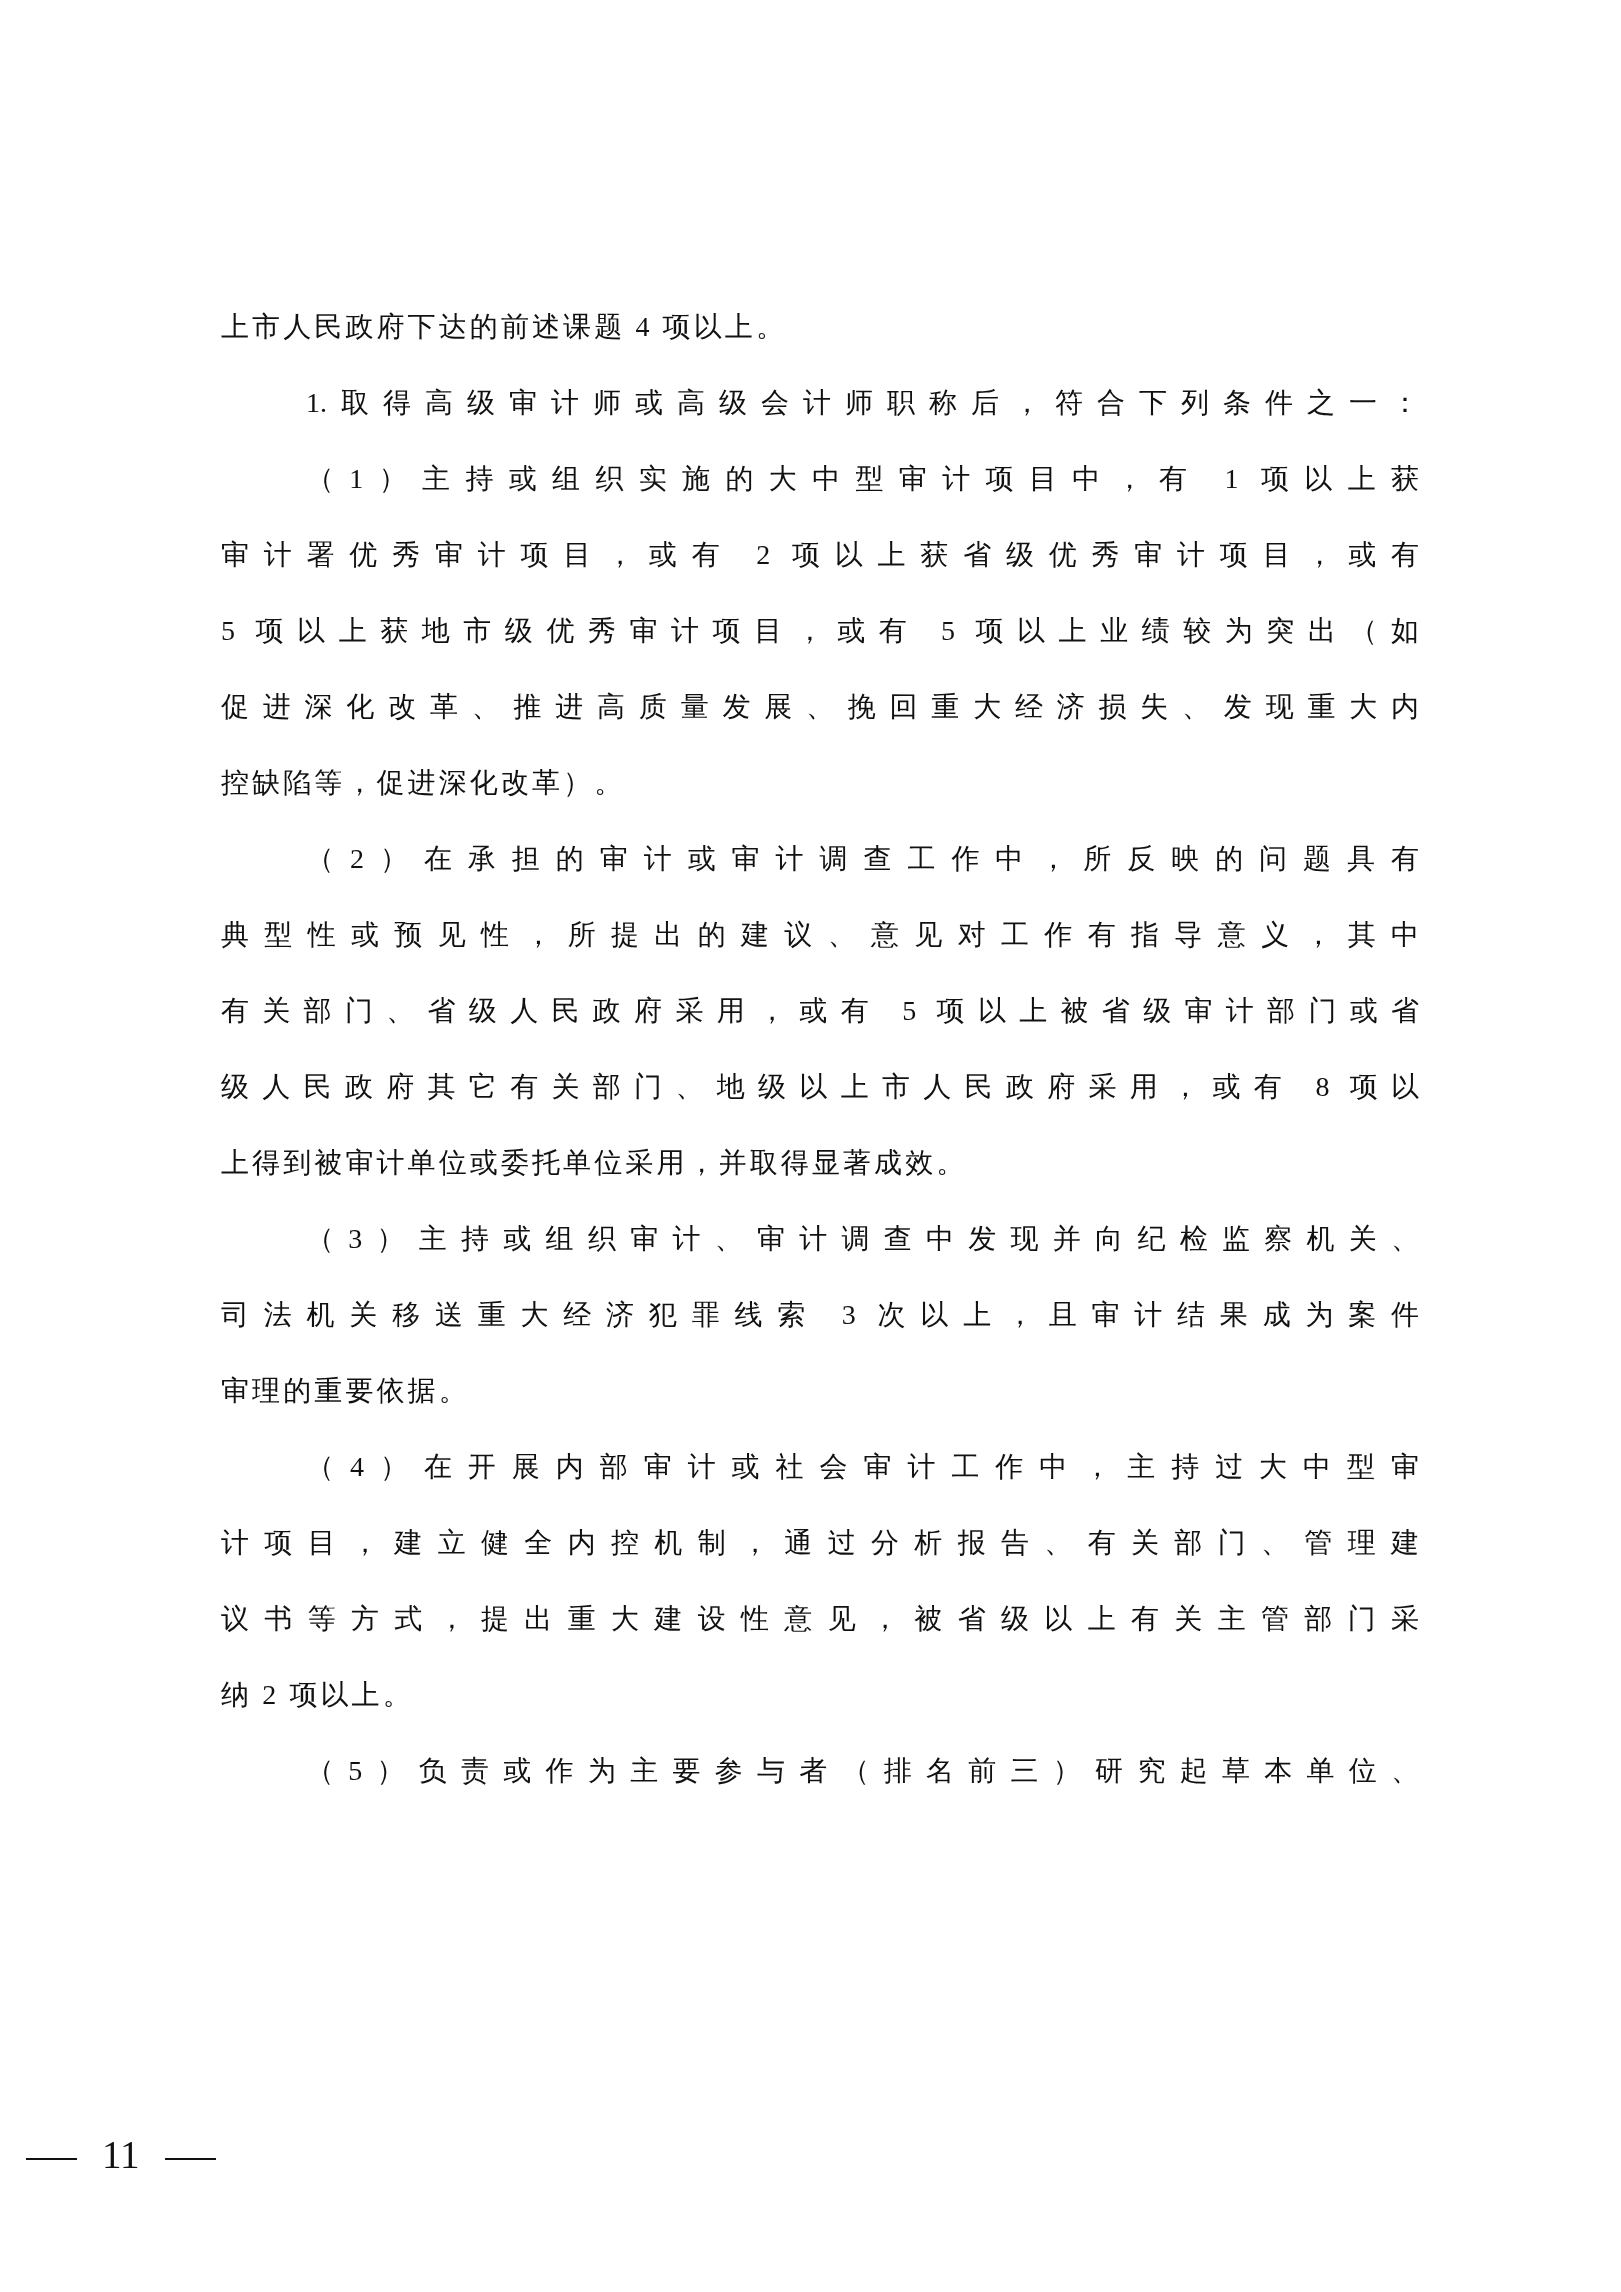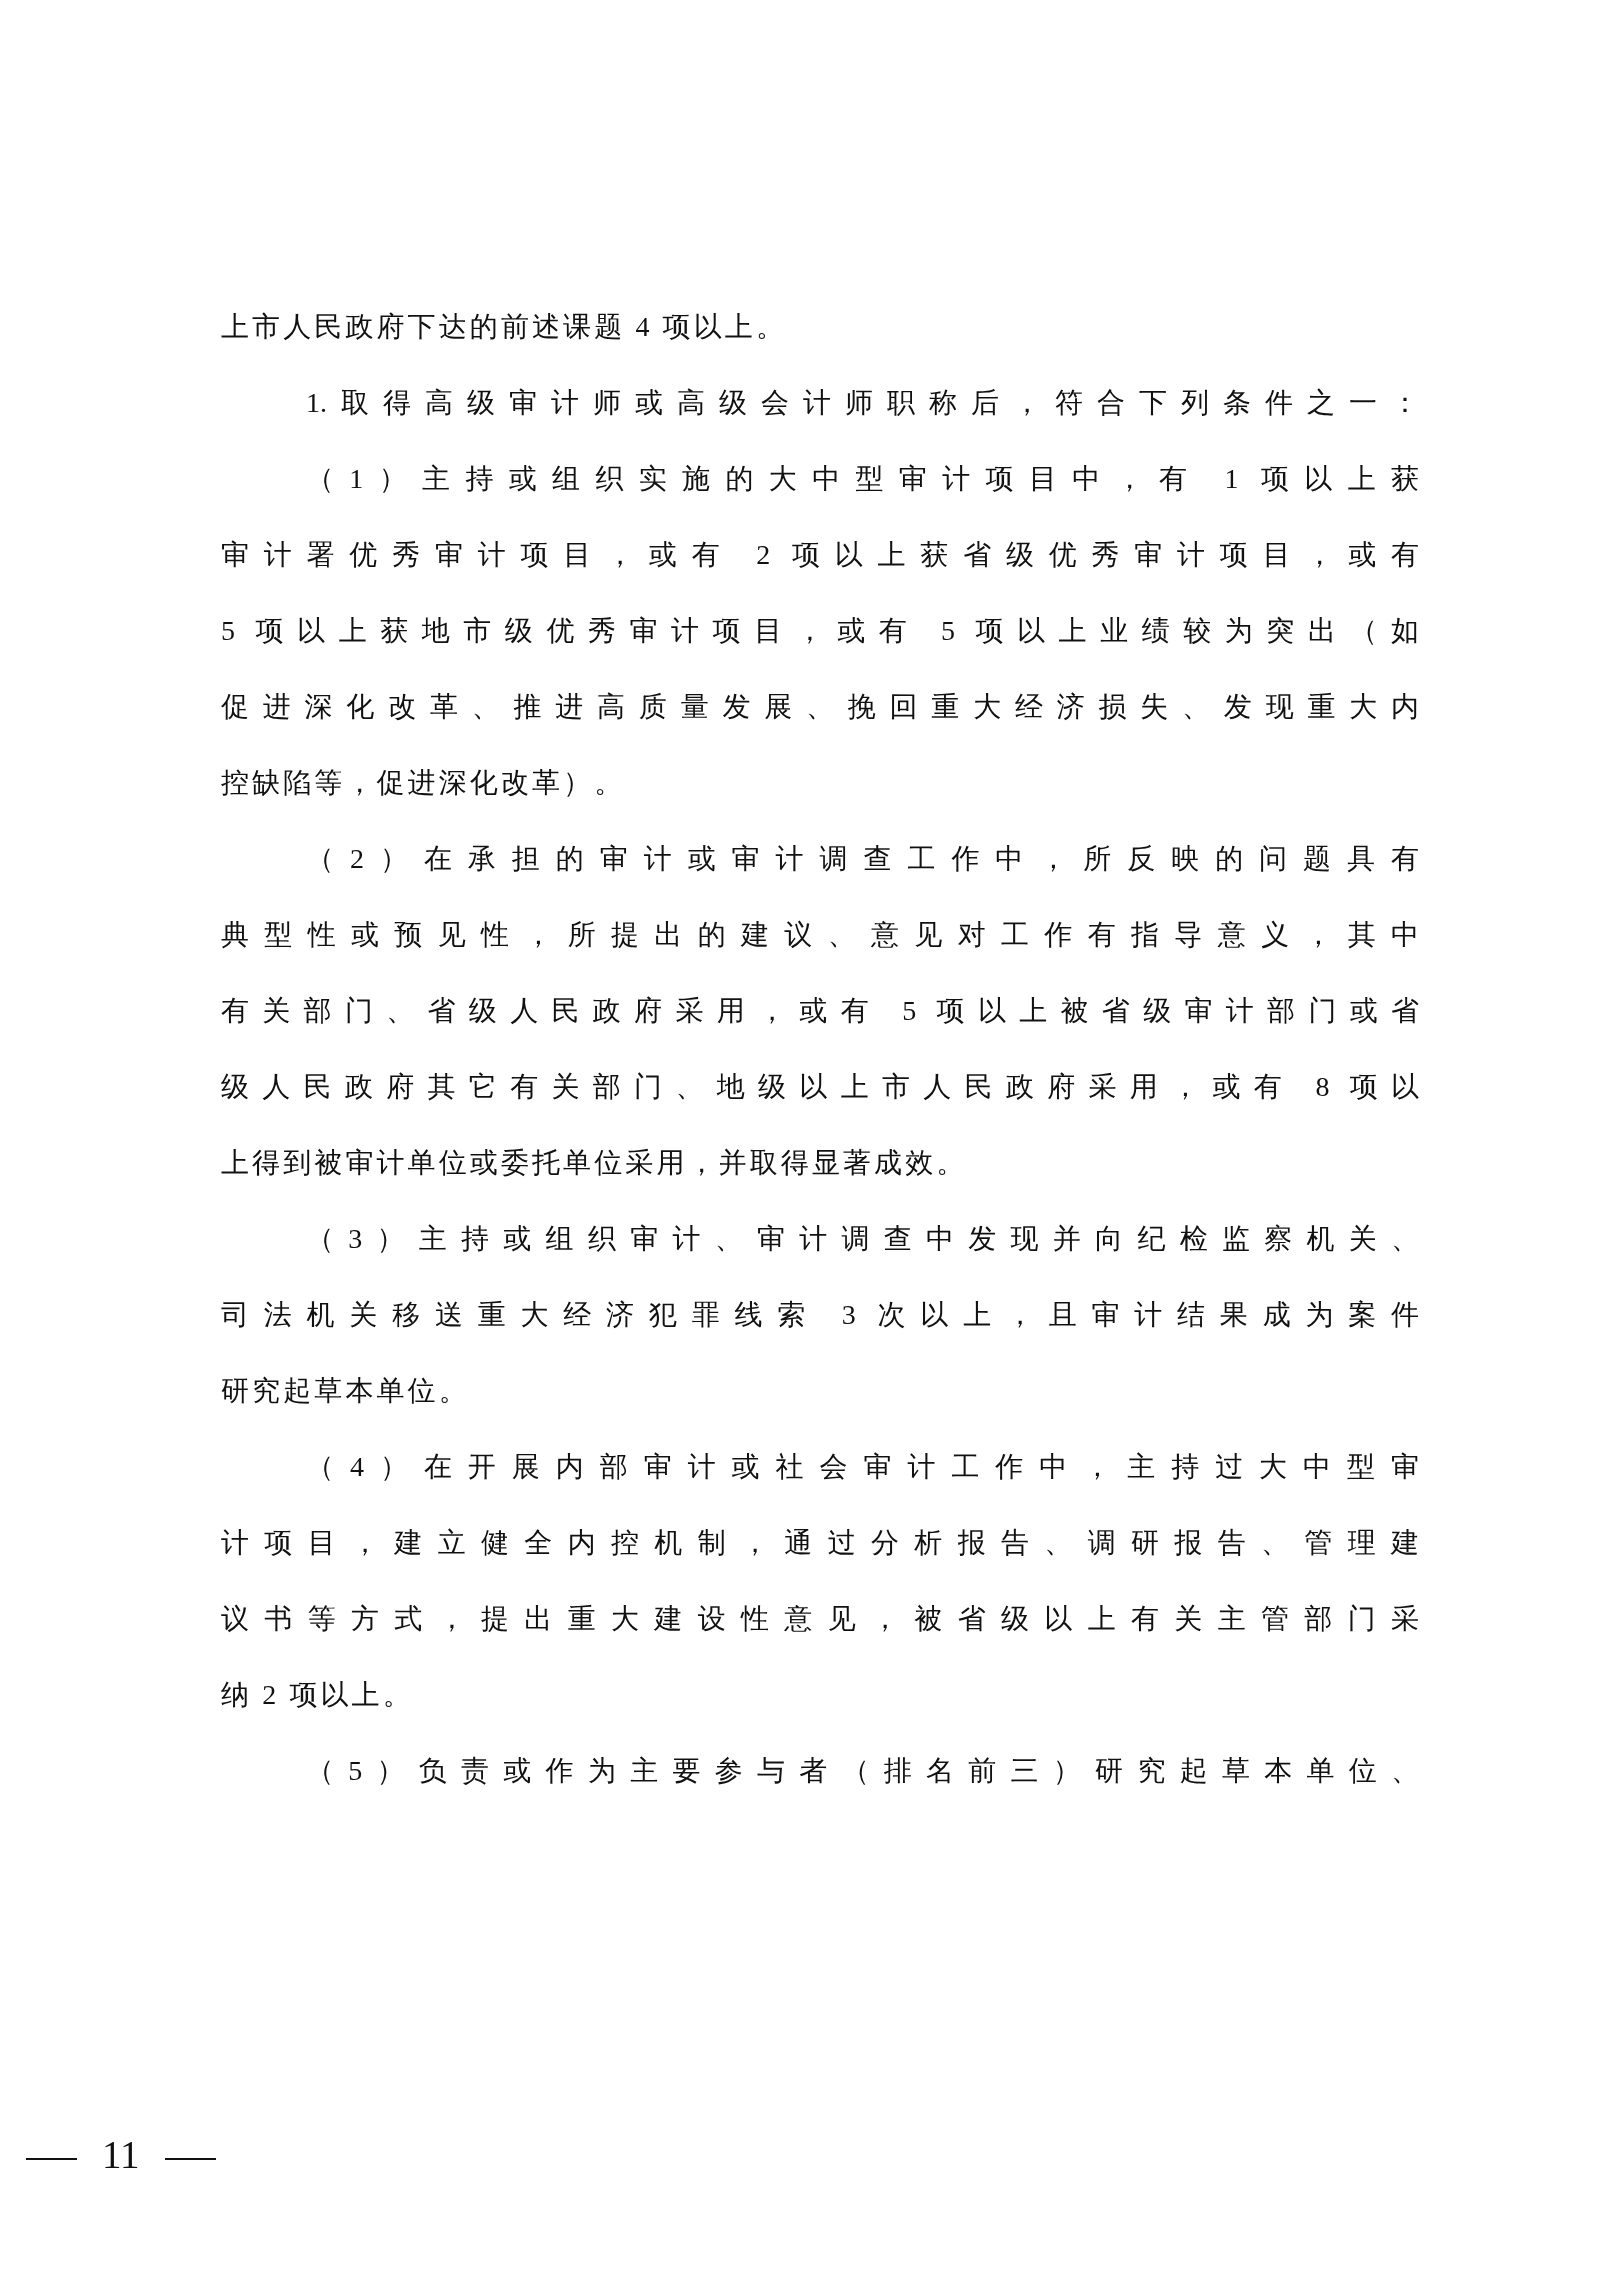--- a/index.html
+++ b/index.html
@@ -28,23 +28,23 @@
     <div class="line justify">5 项以上获地市级优秀审计项目，或有 5 项以上业绩较为突出（如</div>
     <div class="line justify">促进深化改革、推进高质量发展、挽回重大经济损失、发现重大内</div>
     <div class="line">控缺陷等，促进深化改革）。</div>
     <div class="line indent justify">（2）在承担的审计或审计调查工作中，所反映的问题具有</div>
     <div class="line justify">典型性或预见性，所提出的建议、意见对工作有指导意义，其中</div>
     <div class="line justify">有关部门、省级人民政府采用，或有 5 项以上被省级审计部门或省</div>
     <div class="line justify">级人民政府其它有关部门、地级以上市人民政府采用，或有 8 项以</div>
     <div class="line">上得到被审计单位或委托单位采用，并取得显著成效。</div>
     <div class="line indent justify">（3）主持或组织审计、审计调查中发现并向纪检监察机关、</div>
     <div class="line justify">司法机关移送重大经济犯罪线索 3 次以上，且审计结果成为案件</div>
-    <div class="line">研究起草本单位。</div>
+    <div class="line">审理的重要依据。</div>
     <div class="line indent justify">（4）在开展内部审计或社会审计工作中，主持过大中型审</div>
-    <div class="line justify">计项目，建立健全内控机制，通过分析报告、调研报告、管理建</div>
+    <div class="line justify">计项目，建立健全内控机制，通过分析报告、有关部门、管理建</div>
     <div class="line justify">议书等方式，提出重大建设性意见，被省级以上有关主管部门采</div>
     <div class="line">纳 2 项以上。</div>
     <div class="line indent justify">（5）负责或作为主要参与者（排名前三）研究起草本单位、</div>
   </div>
 
   <div class="page-num">
     <span class="dash"></span><span>11</span><span class="dash"></span>
   </div>
 </div>
 

